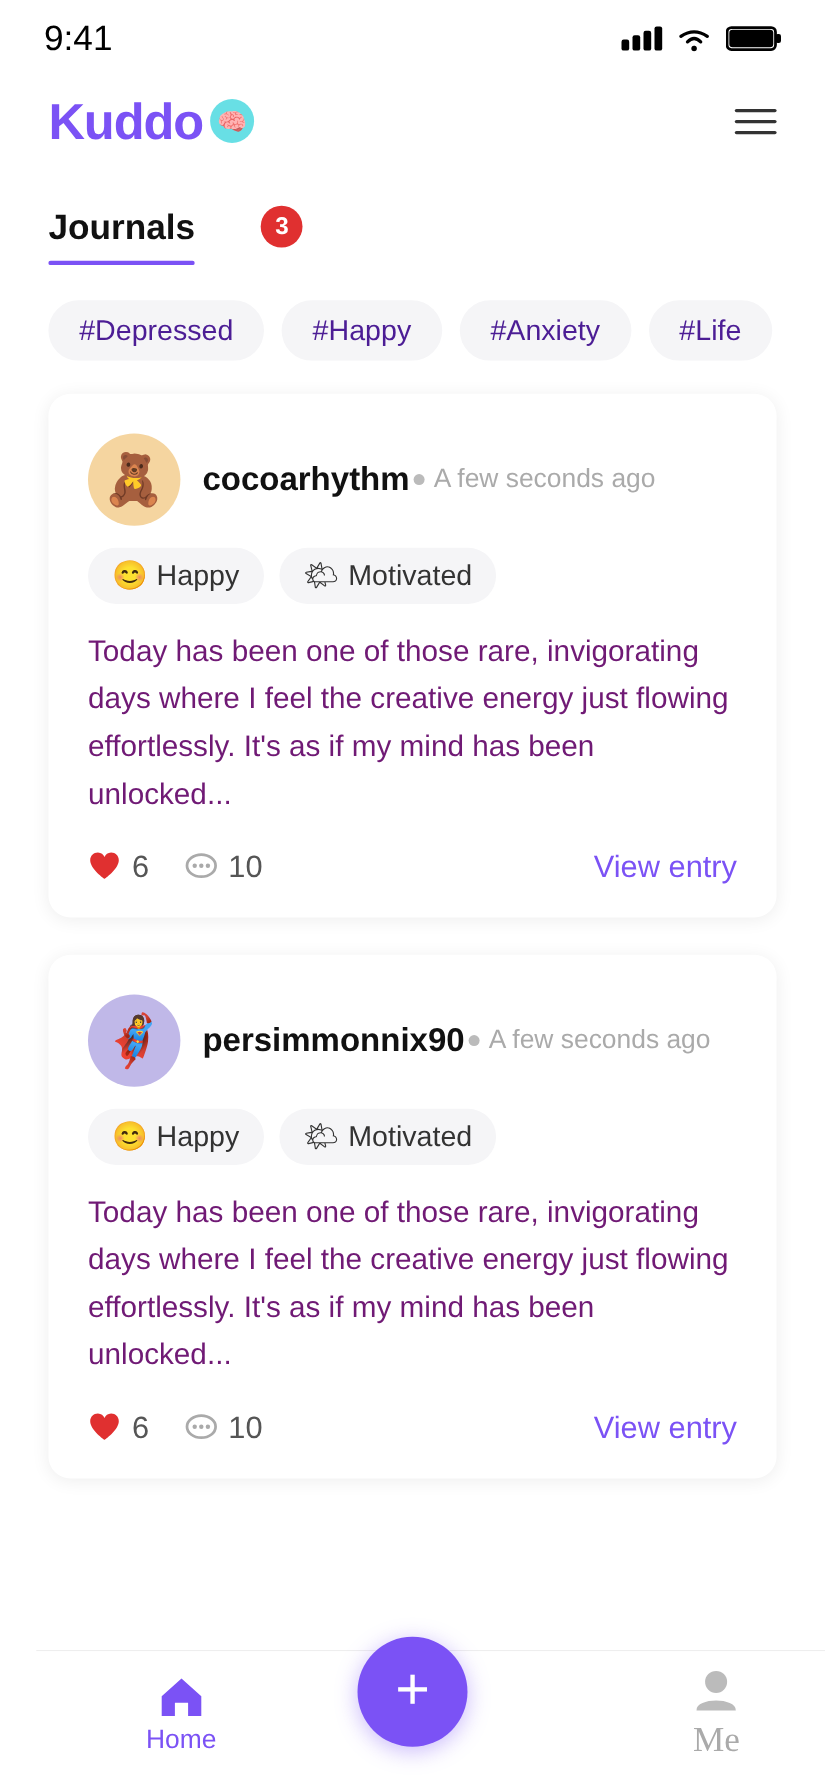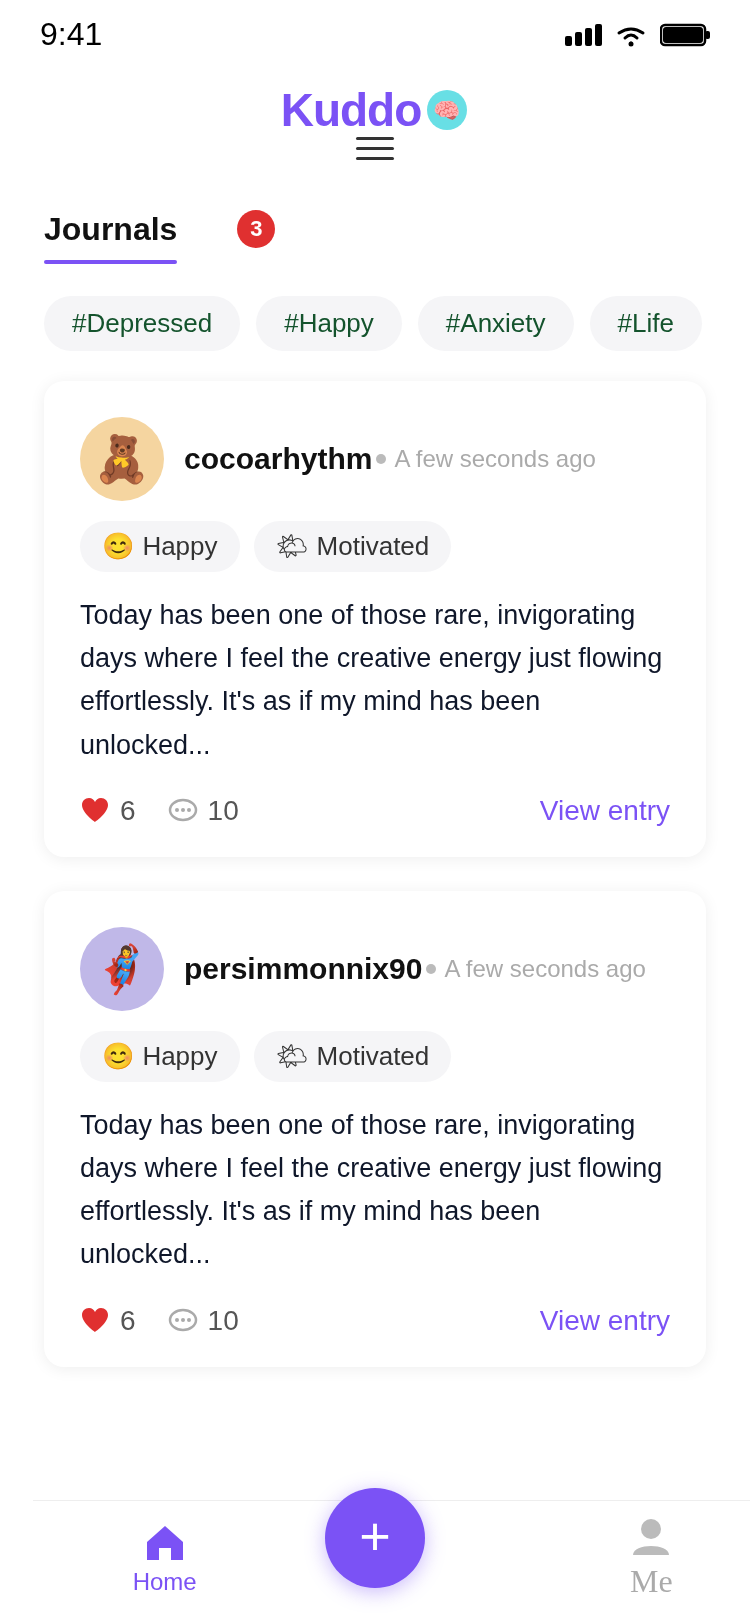--- a/index.html
+++ b/index.html
@@ -44,21 +44,20 @@
     .signal-bars span:nth-child(2) { height: 14px; }
     .signal-bars span:nth-child(3) { height: 18px; }
     .signal-bars span:nth-child(4) { height: 22px; }
 
     
     .header {
       display: flex;
       justify-content: space-between;
       align-items: center;
       padding: 20px 44px 20px 44px;
-      flex-direction: column;
     }
     .logo {
       display: flex;
       align-items: center;
       gap: 4px;
     }
     .logo-text {
       font-size: 46px;
       font-weight: 700;
       color: #7B52F5;
@@ -132,21 +131,21 @@
       display: flex;
       gap: 16px;
       padding: 32px 44px 0 44px;
       overflow-x: hidden;
     }
     .hashtag {
       background: #f5f5f7;
       border-radius: 50px;
       padding: 12px 28px;
       font-size: 26px;
-      color: #14532d;
+      color: #4c1d95;
       white-space: nowrap;
       cursor: pointer;
     }
 
     
     .feed {
       padding: 30px 44px 0 44px;
       display: flex;
       flex-direction: column;
       gap: 24px;
@@ -218,21 +217,21 @@
       border-radius: 50px;
       padding: 10px 22px;
       font-size: 26px;
       color: #333;
       display: flex;
       align-items: center;
       gap: 8px;
     }
     .entry-text {
       font-size: 27px;
-      color: #0f172a;
+      color: #701a75;
       line-height: 1.6;
       margin-bottom: 28px;
     }
     .entry-footer {
       display: flex;
       align-items: center;
       gap: 32px;
     }
     .entry-stat {
       display: flex;

